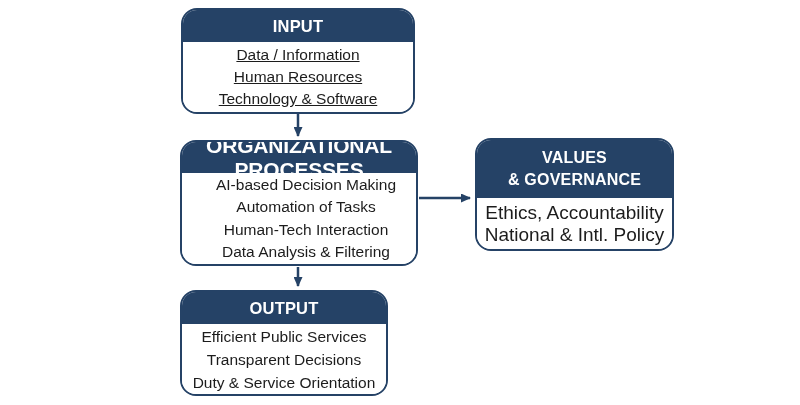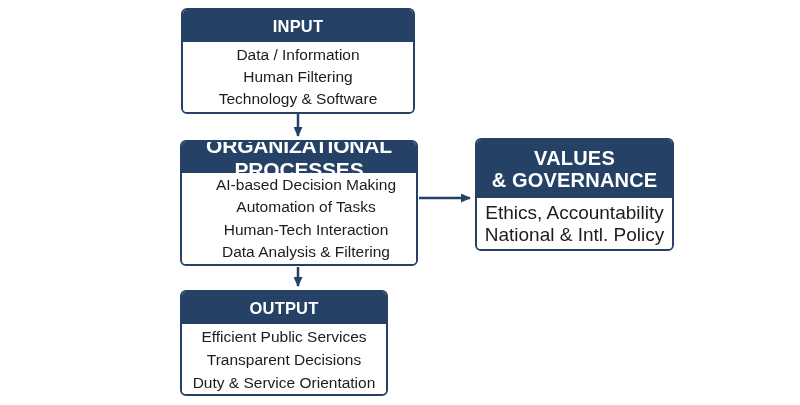--- a/index.html
+++ b/index.html
@@ -12,21 +12,21 @@
     width: 800px;
     height: 405px;
     background: #ffffff;
     font-family: "Liberation Sans", sans-serif;
     overflow: hidden;
   }
   .fbox {
     position: absolute;
     box-sizing: border-box;
     border: 2.5px solid #254266;
-    border-radius: 6px;
+    border-radius: 16px;
     background: #ffffff;
     overflow: hidden;
     display: flex;
     flex-direction: column;
   }
   .fbox .hdr {
     background: #254266;
     color: #ffffff;
     font-weight: bold;
     display: flex;
@@ -43,30 +43,30 @@
     align-items: center;
     justify-content: center;
     text-align: center;
     color: #1c1c1c;
     background: #ffffff;
   }
 
   
   #box-input { left: 181px; top: 8px; width: 234px; height: 106px; }
   #box-input .hdr { height: 32px; font-size: 16.5px; letter-spacing: 0.2px; }
-  #box-input .bdy { font-size: 15.5px; line-height: 22px; }
+  #box-input .bdy { font-size: 15.5px; line-height: 22px; text-decoration: underline; }
 
   
   #box-processes { left: 180px; top: 140px; width: 238px; height: 126px; }
   #box-processes .hdr { height: 31px; font-size: 21px; letter-spacing: -0.2px; }
   #box-processes .bdy { font-size: 15.5px; line-height: 22.5px; padding-left: 14px; }
 
   
   #box-values { left: 475px; top: 138px; width: 199px; height: 113px; }
-  #box-values .hdr { height: 58px; font-size: 20px; line-height: 22px; letter-spacing: 0.2px; }
+  #box-values .hdr { height: 58px; font-size: 16px; line-height: 22px; letter-spacing: 0.2px; }
   #box-values .bdy { font-size: 19px; line-height: 22px; }
 
   
   #box-output { left: 180px; top: 290px; width: 208px; height: 106px; }
   #box-output .hdr { height: 32px; font-size: 16.5px; letter-spacing: 0.2px; }
   #box-output .bdy { font-size: 15.5px; line-height: 23px; }
 
   .arrows {
     position: absolute;
     left: 0;
@@ -91,21 +91,21 @@
     <line x1="298" y1="267" x2="298" y2="286" stroke="#254266" stroke-width="2.5" marker-end="url(#ah)"></line>
     <line x1="419" y1="198" x2="470" y2="198" stroke="#254266" stroke-width="2.5" marker-end="url(#ah)"></line>
   </svg>
 
   <div class="fbox" id="box-input">
     <div class="hdr">
       <span>INPUT</span>
     </div>
     <div class="bdy">
       <div>Data / Information</div>
-      <div>Human Filtering</div>
+      <div>Human Resources</div>
       <div>Technology &amp; Software</div>
     </div>
   </div>
 
   <div class="fbox" id="box-processes">
     <div class="hdr">
       <span>ORGANIZATIONAL PROCESSES</span>
     </div>
     <div class="bdy">
       <div>AI-based Decision Making</div>

